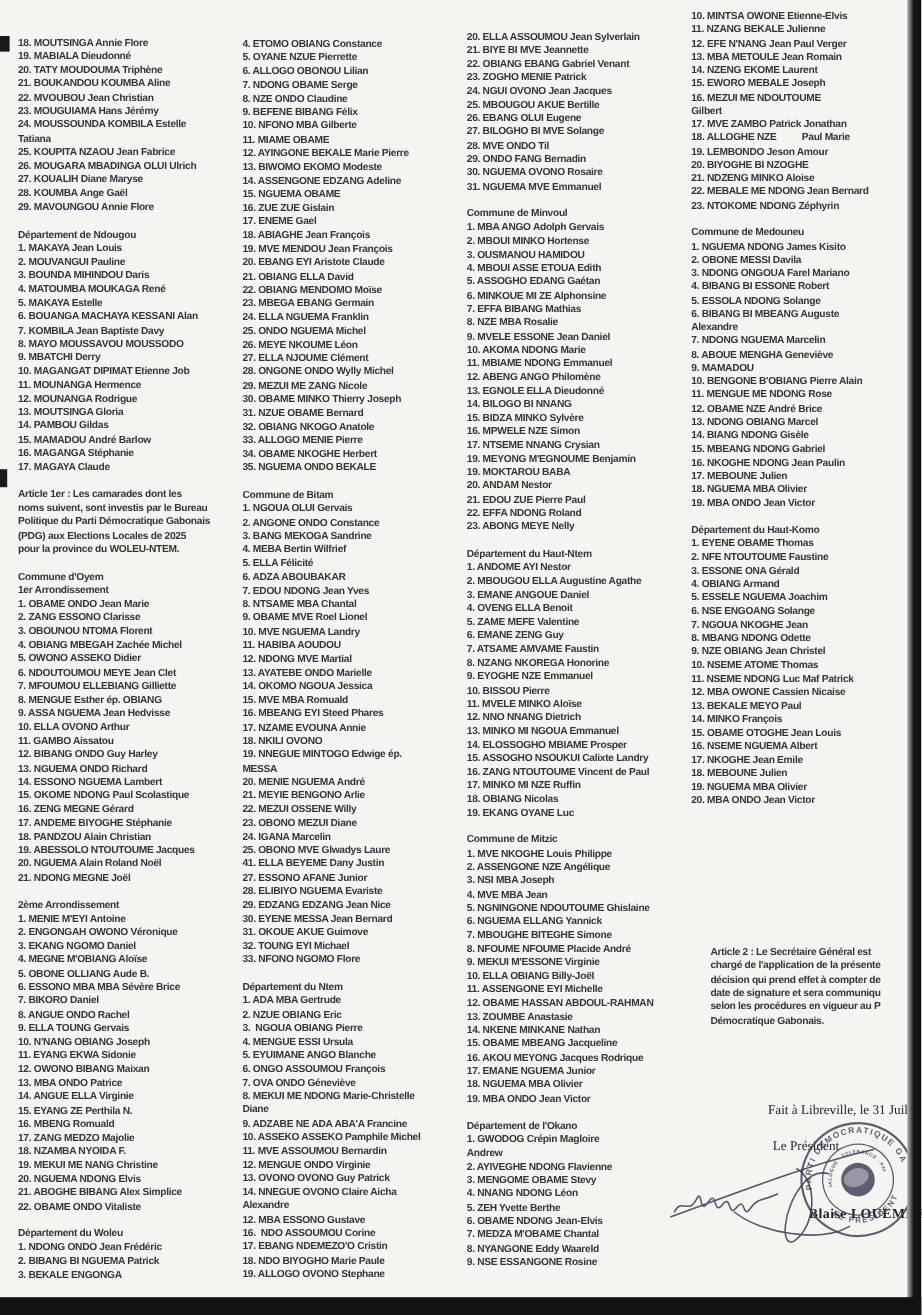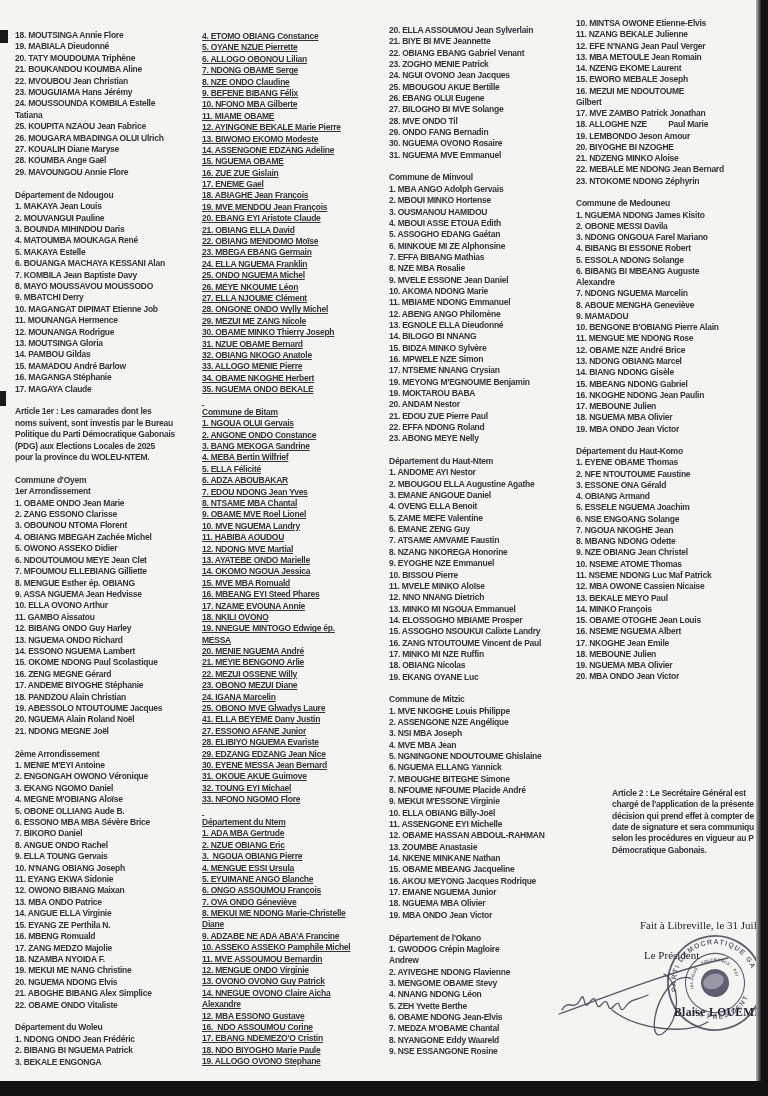--- a/index.html
+++ b/index.html
@@ -8,24 +8,24 @@
         font-family:"Liberation Sans",sans-serif;}
   .col,.article2{position:absolute;color:#34343b;font-weight:700;font-size:8.5px;
         letter-spacing:-0.25px;z-index:2;}
   .line{white-space:pre;}
   .col1 .line{height:11.42px;line-height:11.42px;}
   .col2 .line{height:11.40px;line-height:11.40px;}
   .col3 .line{height:11.35px;line-height:11.35px;}
   .col4 .line{height:11.28px;line-height:11.28px;}
   .article2 .line{height:11.35px;line-height:11.35px;}
   .col1{left:15px;top:30px;}
-  .col2{left:202px;top:31px;text-decoration:underline;}
+  .col2{left:202px;top:31px;}
   .col3{left:389px;top:25px;}
-  .col4{left:576px;top:18px;}
-  .article2{left:592px;top:788px;margin-left:20px;}
+  .col4{left:576px;top:8px;}
+  .article2{left:592px;top:788px;}
   .fait{position:absolute;left:640px;top:919px;font-family:"Liberation Serif",serif;
         font-size:11px;color:#24242c;white-space:pre;z-index:2;}
   .president-label{position:absolute;left:644px;top:949px;font-family:"Liberation Serif",serif;
         font-weight:400;font-size:11px;color:#1e1e2b;white-space:pre;z-index:2;}
   .president-name{position:absolute;left:674px;top:1006px;font-family:"Liberation Serif",serif;
         font-weight:700;font-size:11.5px;letter-spacing:.4px;color:#1e1e2b;white-space:pre;z-index:2;}
   .stamp{position:absolute;left:651px;top:919px;width:128px;height:128px;opacity:.82;z-index:3;}
   .signature{position:absolute;left:556px;top:938px;width:190px;height:104px;z-index:3;}
   .border-right{position:absolute;top:0;right:0;width:12px;height:1096px;z-index:6;
         background:linear-gradient(to right,#b9b8b4 0%,#141414 45%,#101010 100%);}

